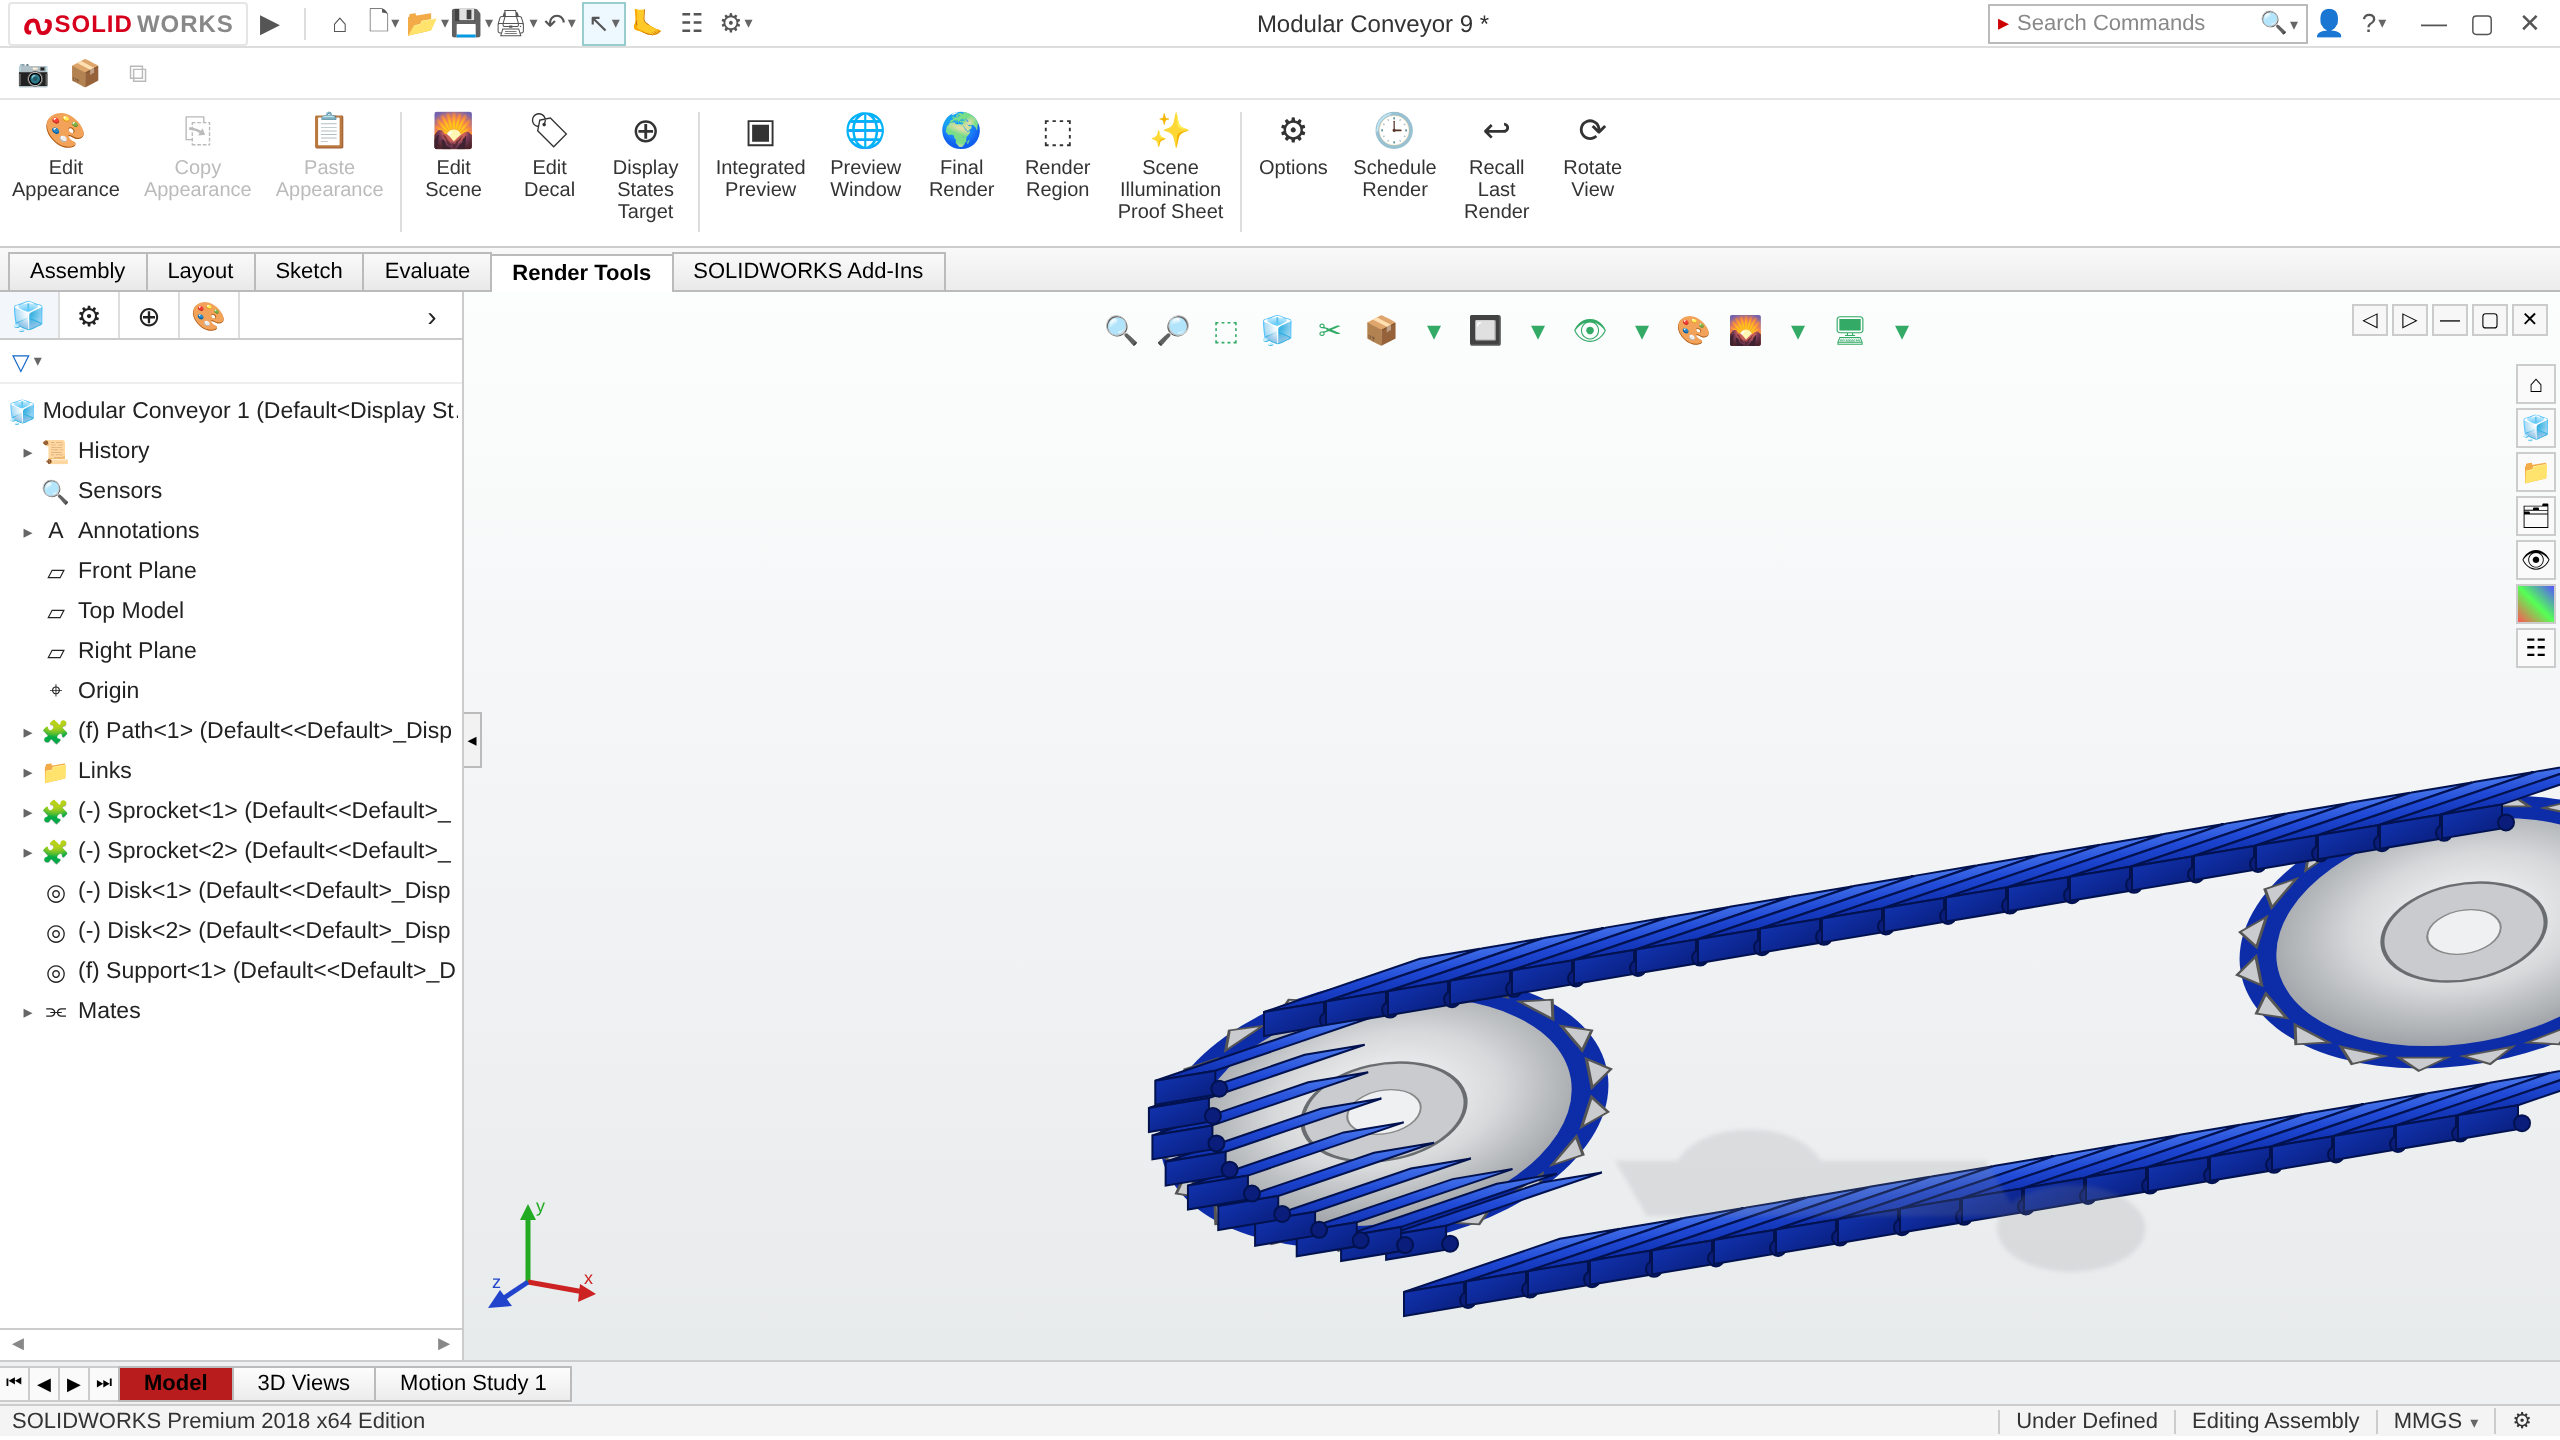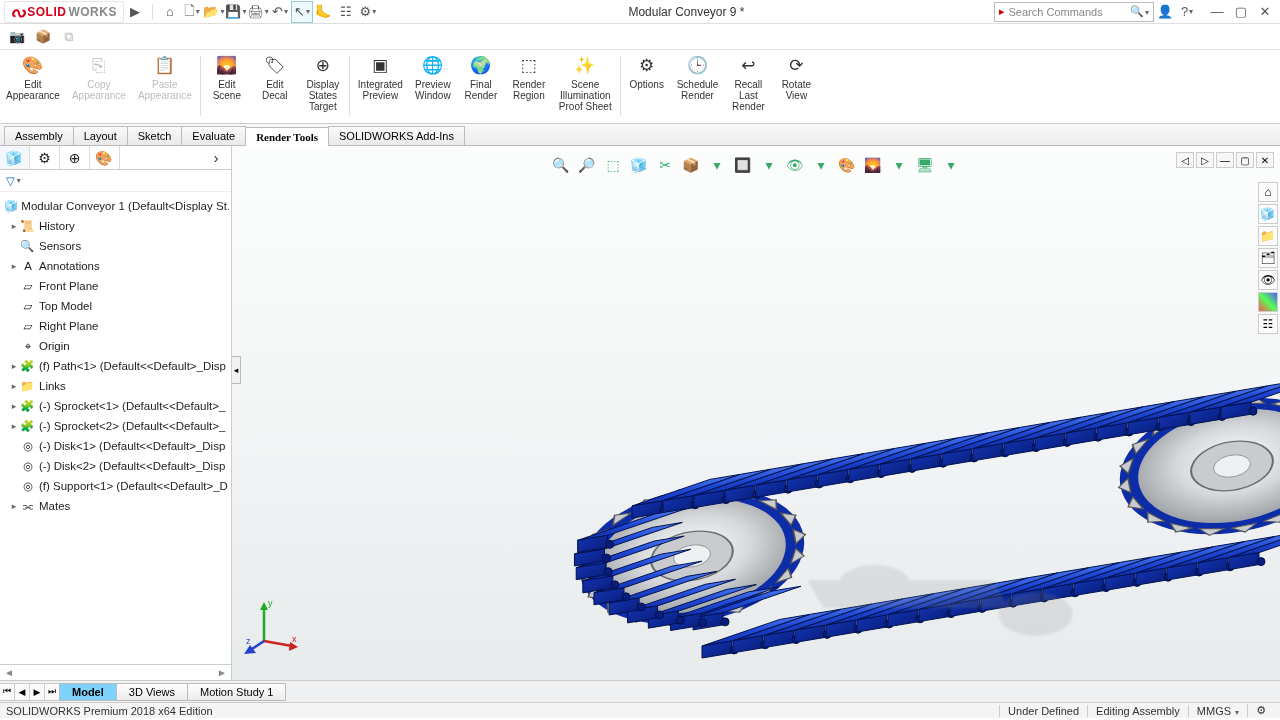--- a/index.html
+++ b/index.html
@@ -17,21 +17,21 @@
 .search-mag { margin-left:4px; color:#666; }
 .win-controls { display:flex; gap:2px; margin-left:8px; }
 .quickbar { height:26px; display:flex; align-items:center; padding:0 6px; gap:4px; border-bottom:1px solid #e5e5e5; }
 .ribbon { height:74px; background:#fff; display:flex; align-items:flex-start; border-bottom:1px solid #ccc; }
 .ribbon-btn { display:flex; flex-direction:column; align-items:center; justify-content:flex-start; padding:4px 6px 2px 6px; height:72px; font-size:10px; color:#333; text-align:center; line-height:11px; cursor:pointer; min-width:48px; }
 .ribbon-btn.disabled { color:#bbb; }
 .ribbon-ico { width:22px; height:22px; margin-bottom:3px; display:flex; align-items:center; justify-content:center; font-size:17px; }
 .ribbon-sep { width:1px; background:#ddd; height:60px; margin:6px 2px; }
 .tabstrip { height:22px; display:flex; align-items:flex-end; padding-left:4px; background:linear-gradient(#f9f9f9,#ececec); border-bottom:1px solid #bbb; font-size:11px; }
 .tab { padding:3px 10px; border:1px solid #bbb; border-bottom:none; margin-right:-1px; background:linear-gradient(#fafafa,#e9e9e9); cursor:pointer; }
-.tab.active { background:#fff; font-weight:600; position:relative; top:1px;font-family:Liberation Serif, serif; }
+.tab.active { background:#fff; font-weight:600; position:relative; top:1px; }
 .workspace { display:flex; height:calc(720px - 24px - 26px - 74px - 22px - 22px - 18px); }
 .tree-panel { width:232px; border-right:1px solid #ccc; display:flex; flex-direction:column; font-size:11.5px; color:#222; background:#fff; position:relative; }
 .tree-tabs { height:24px; display:flex; border-bottom:1px solid #ccc; }
 .tree-tab { width:30px; display:flex; align-items:center; justify-content:center; border-right:1px solid #ddd; cursor:pointer; font-size:14px; }
 .tree-tab.active { background:#f3f7fc; }
 .tree-filter { height:22px; display:flex; align-items:center; padding:0 6px; border-bottom:1px solid #eee; color:#1468c7; }
 .tree-body { flex:1; overflow:hidden; padding:4px 2px; }
 .tree-row { display:flex; align-items:center; height:20px; padding-left:2px; white-space:nowrap; overflow:hidden; cursor:pointer; }
 .tw { width:12px; text-align:center; color:#666; font-size:9px; }
 .ticon { width:16px; text-align:center; margin-right:3px; }
@@ -42,21 +42,21 @@
 .view-controls { position:absolute; top:6px; right:6px; display:flex; gap:2px; }
 .vc-btn { width:18px; height:16px; border:1px solid #ccc; background:#f7f7f7; font-size:10px; display:flex; align-items:center; justify-content:center; cursor:pointer; }
 .side-tools { position:absolute; right:2px; top:36px; display:flex; flex-direction:column; gap:2px; }
 .side-btn { width:20px; height:20px; border:1px solid #ccc; background:#fafafa; display:flex; align-items:center; justify-content:center; font-size:12px; cursor:pointer; }
 .triad { position:absolute; left:12px; bottom:24px; width:60px; height:60px; }
 .reflection { position:absolute; left:280px; bottom:10px; width:880px; height:130px; opacity:0.18; transform:scaleY(-1); filter:blur(1px); }
 .bottom-tabs { height:22px; display:flex; align-items:center; background:#eef0f2; border-top:1px solid #ccc; font-size:11px; }
 .bt-nav { display:flex; }
 .bt-nav span { width:16px; height:18px; border:1px solid #ccc; display:flex; align-items:center; justify-content:center; font-size:9px; background:#fafafa; cursor:pointer; margin-left:-1px; }
 .bt-tab { padding:2px 12px; border:1px solid #bbb; background:linear-gradient(#fdfdfd,#ececec); margin-left:-1px; cursor:pointer; }
-.bt-tab.active { background:#7dd3fc; font-weight:600; }
+.bt-tab.active { background:#b91c1c; font-weight:600; }
 .statusbar { height:16px; background:#f4f4f4; border-top:1px solid #ccc; display:flex; align-items:center; font-size:11px; padding:0 6px; color:#333; }
 .status-right { margin-left:auto; display:flex; align-items:center; }
 .status-cell { padding:0 8px; border-left:1px solid #ccc; }
 svg { display:block; }
 
 
 .conveyor { position:absolute; left:280px; top:140px; width:900px; height:420px; }
 </style>
 </head>
 <body>

